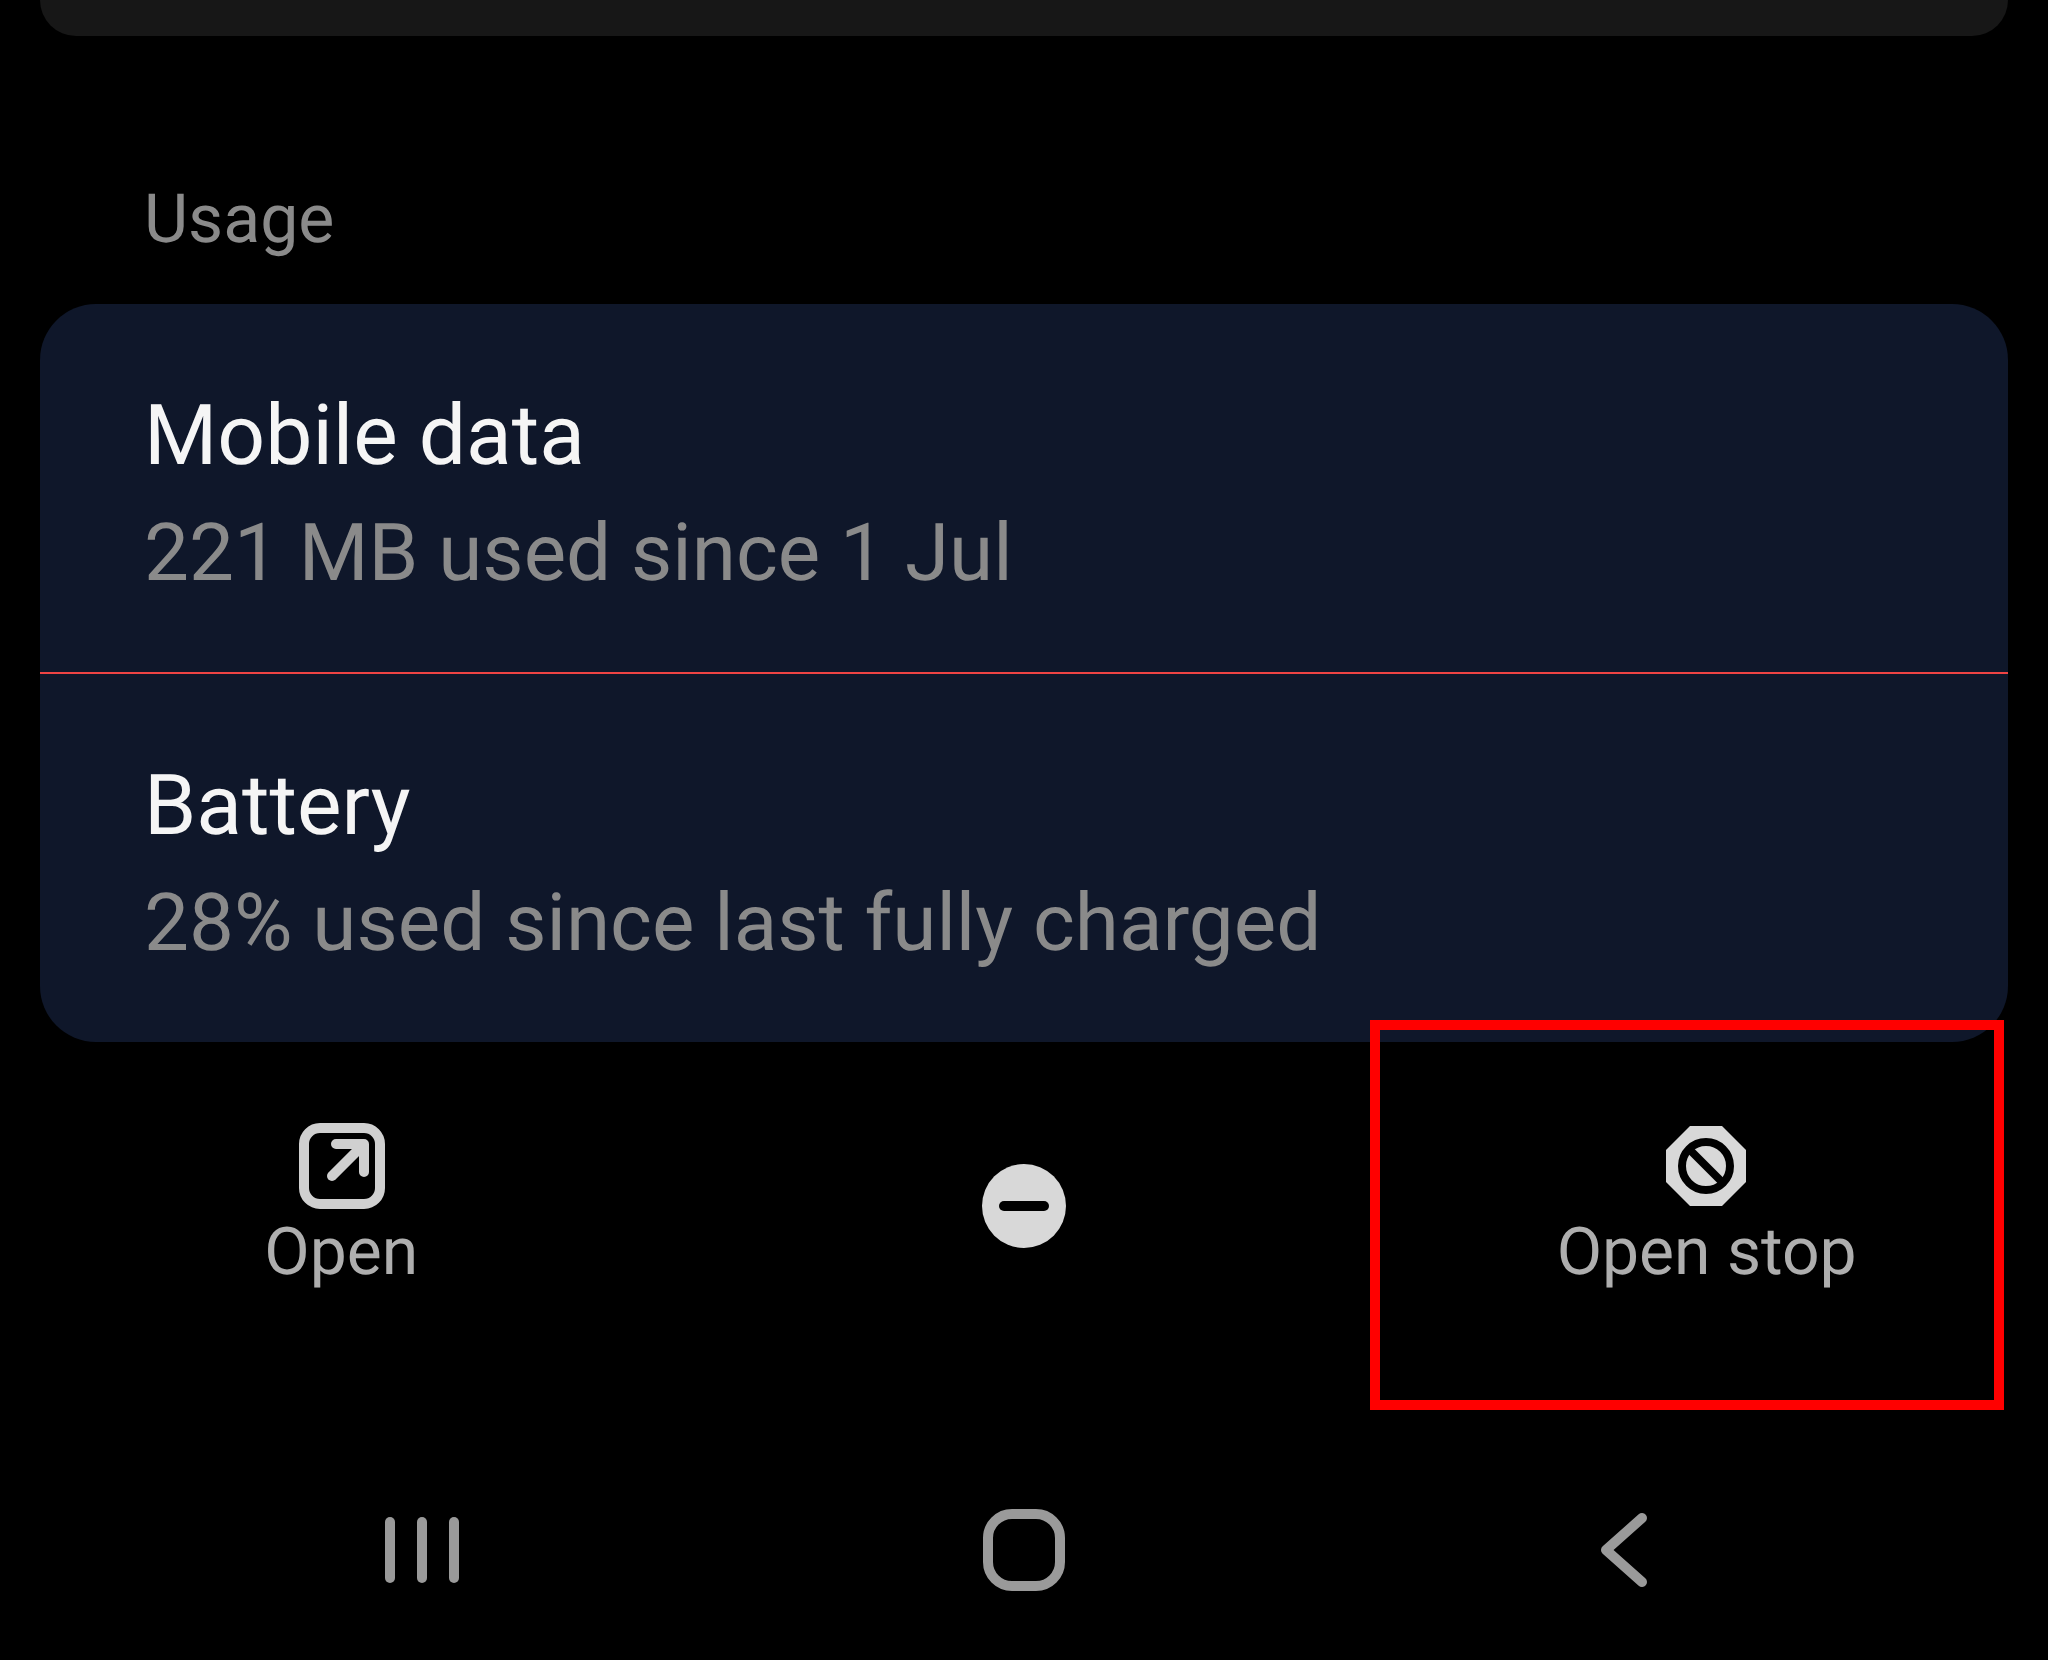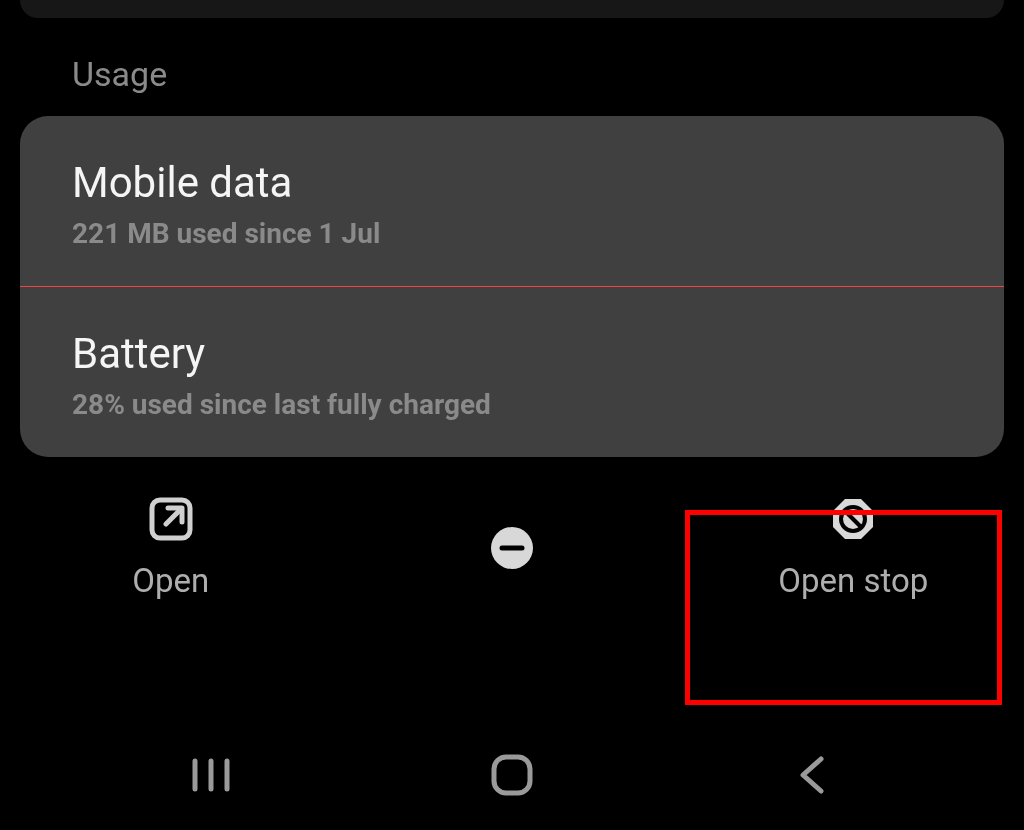--- a/index.html
+++ b/index.html
@@ -16,63 +16,62 @@
       overflow: hidden;
       position: relative;
     }
     .top-card-edge {
       margin: 0 20px;
       height: 18px;
       background: #171717;
       border-radius: 0 0 28px 28px;
     }
     .section-header {
-      padding: 36px 72px 22px;
+      padding: 72px 72px 22px;
       font-size: 34px;
       color: #8a8a8a;
       font-weight: 400;
     }
     .card {
       margin: 0 20px;
-      background: #404040;
+      background: #0f172a;
       border-radius: 28px;
       padding: 0;
     }
     .list-item {
       padding: 42px 52px 36px;
       display: flex;
       flex-direction: column;
       gap: 10px;
       cursor: pointer;
     }
     .list-item + .list-item {
       border-top: 1px solid #ef4444;
     }
     .list-item-title {
       font-size: 42px;
       color: #f5f5f5;
       font-weight: 400;
     }
     .list-item-subtitle {
-      font-size: 28px;
+      font-size: 40px;
       color: #8a8a8a;
-      font-weight: 700;
+      font-weight: 400;
     }
     .action-bar {
       display: flex;
       justify-content: space-around;
       align-items: center;
       padding: 20px 0 10px;
       margin-top: 8px;
     }
     .action-button {
       display: flex;
       flex-direction: column;
       align-items: center;
-      gap: 18px;
       cursor: pointer;
       width: 33.3%;
       padding: 10px 0;
     }
     .action-button .icon-wrap {
       height: 48px;
       display: flex;
       align-items: center;
       justify-content: center;
     }

